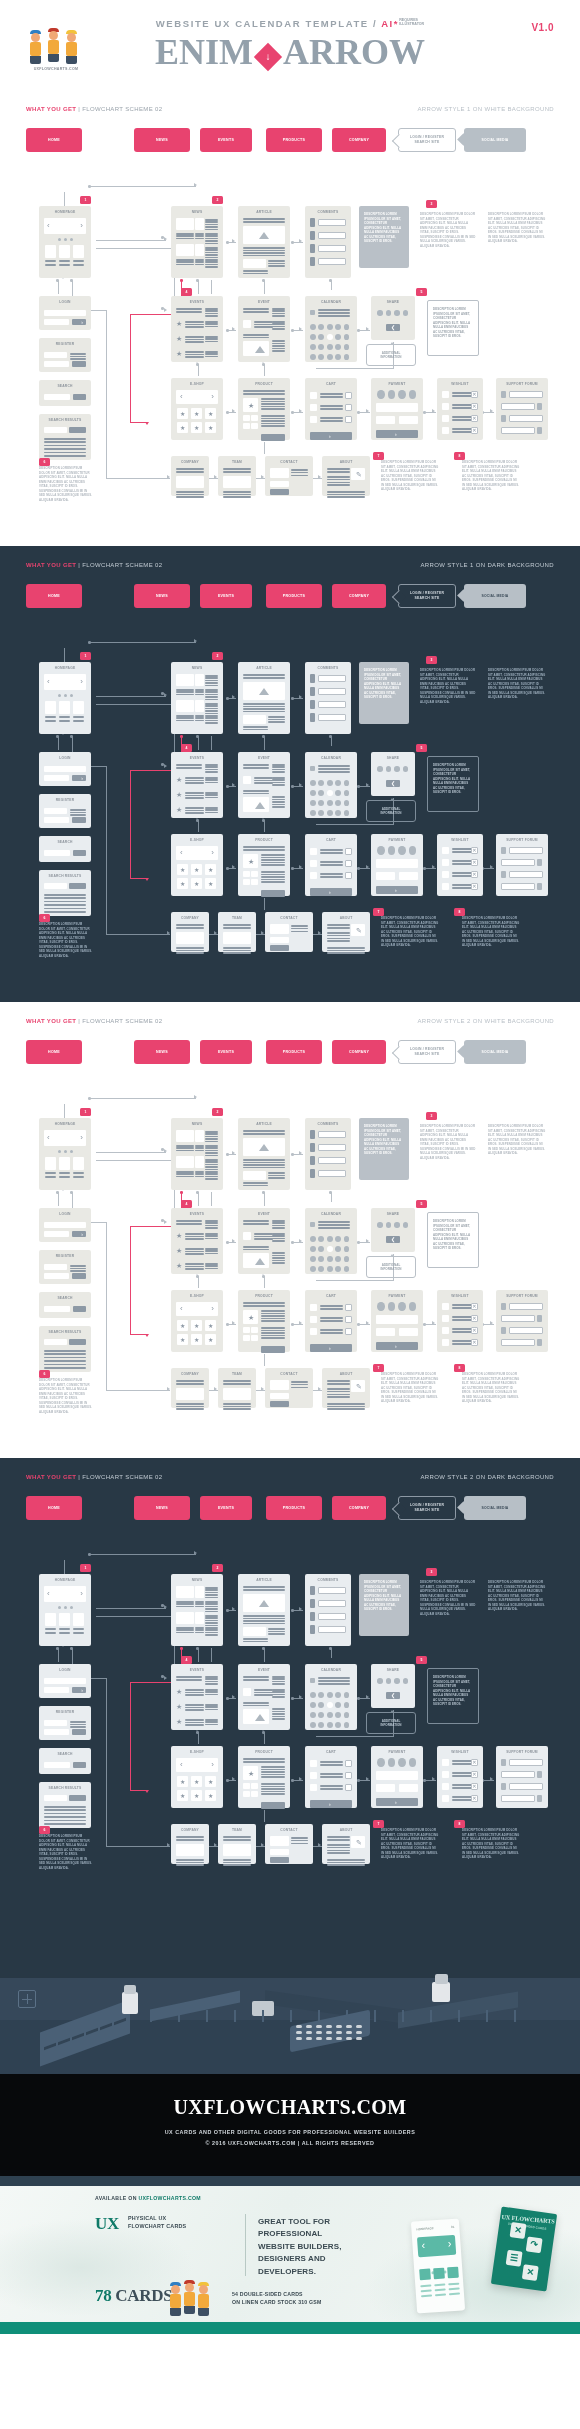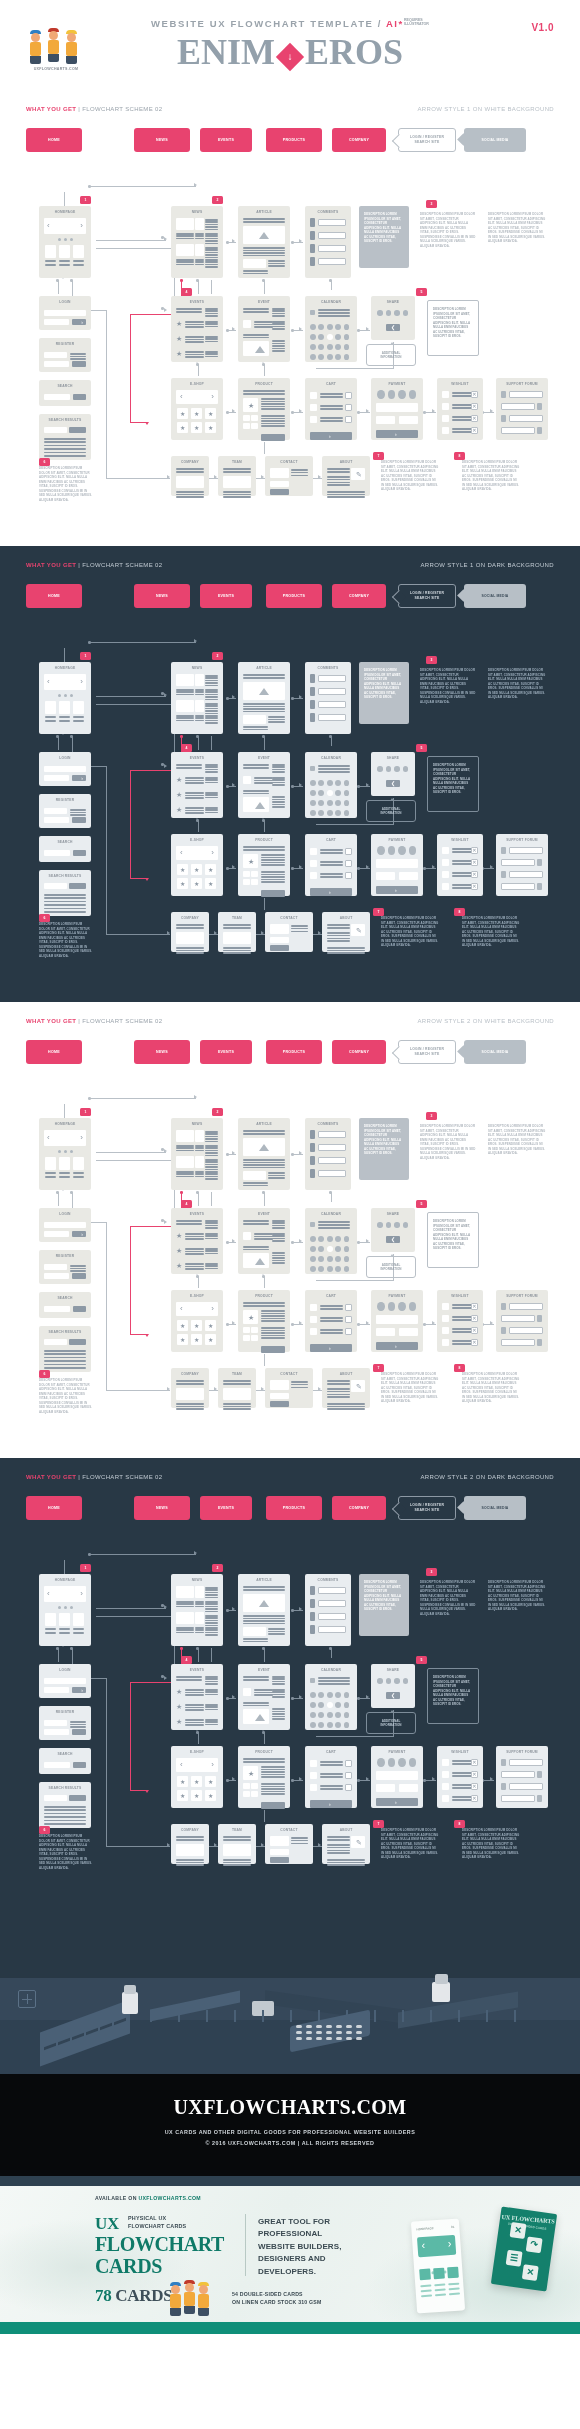--- a/index.html
+++ b/index.html
@@ -193,24 +193,24 @@
             <div class="head" style="background:#f0a875"></div>
             <div class="body" style="background:#f2a93b"></div>
             <div class="legs"></div>
           </div>
       </div>
       <div class="logo-cap">UXFLOWCHARTS.COM</div>
     </div>
 
     <div class="hdr-center">
       <div class="hdr-line1">
-        <span>WEBSITE UX FLOWCHART TEMPLATE / </span><span class="ai">AI*</span><span class="req"><span>REQUIRES</span><br><span>ILLUSTRATOR</span></span>
+        <span>WEBSITE UX CALENDAR TEMPLATE / </span><span class="ai">AI*</span><span class="req"><span>REQUIRES</span><br><span>ILLUSTRATOR</span></span>
       </div>
       <div class="hdr-big">
-        <span>ENIM</span><span class="diamond"><span>↓</span></span><span>EROS</span>
+        <span>ENIM</span><span class="diamond"><span>↓</span></span><span>ARROW</span>
       </div>
     </div>
 
     <div class="hdr-ver">V1.0</div>
   </div>
 
   <div id="sections-host">
       <div class="section light" style="padding:8px 0 14px">
         <div class="sec-head">
           <div class="left">
@@ -2331,24 +2331,20 @@
   </div>
       <div class="promo">
     <div class="wash"></div>
 
     <div class="avail">
       <span>AVAILABLE ON </span><b>UXFLOWCHARTS.COM</b>
     </div>
 
     <div class="ux">UX</div>
     <div class="uxsub">PHYSICAL UX<br>FLOWCHART CARDS</div>
-    <div class="fc">
-      <span>FLOWCHART</span><br>
-      <span>CARDS</span>
-    </div>
     <div class="c54">
       <em>78</em>
       <span>CARDS</span>
     </div>
 
     <div class="people">
       <div class="pp" style="left:2px;bottom:0">
             <div class="hat" style="background:#2f7fc4"></div>
             <div class="head" style="background:#f0a875"></div>
             <div class="body" style="background:#f2a93b"></div>

